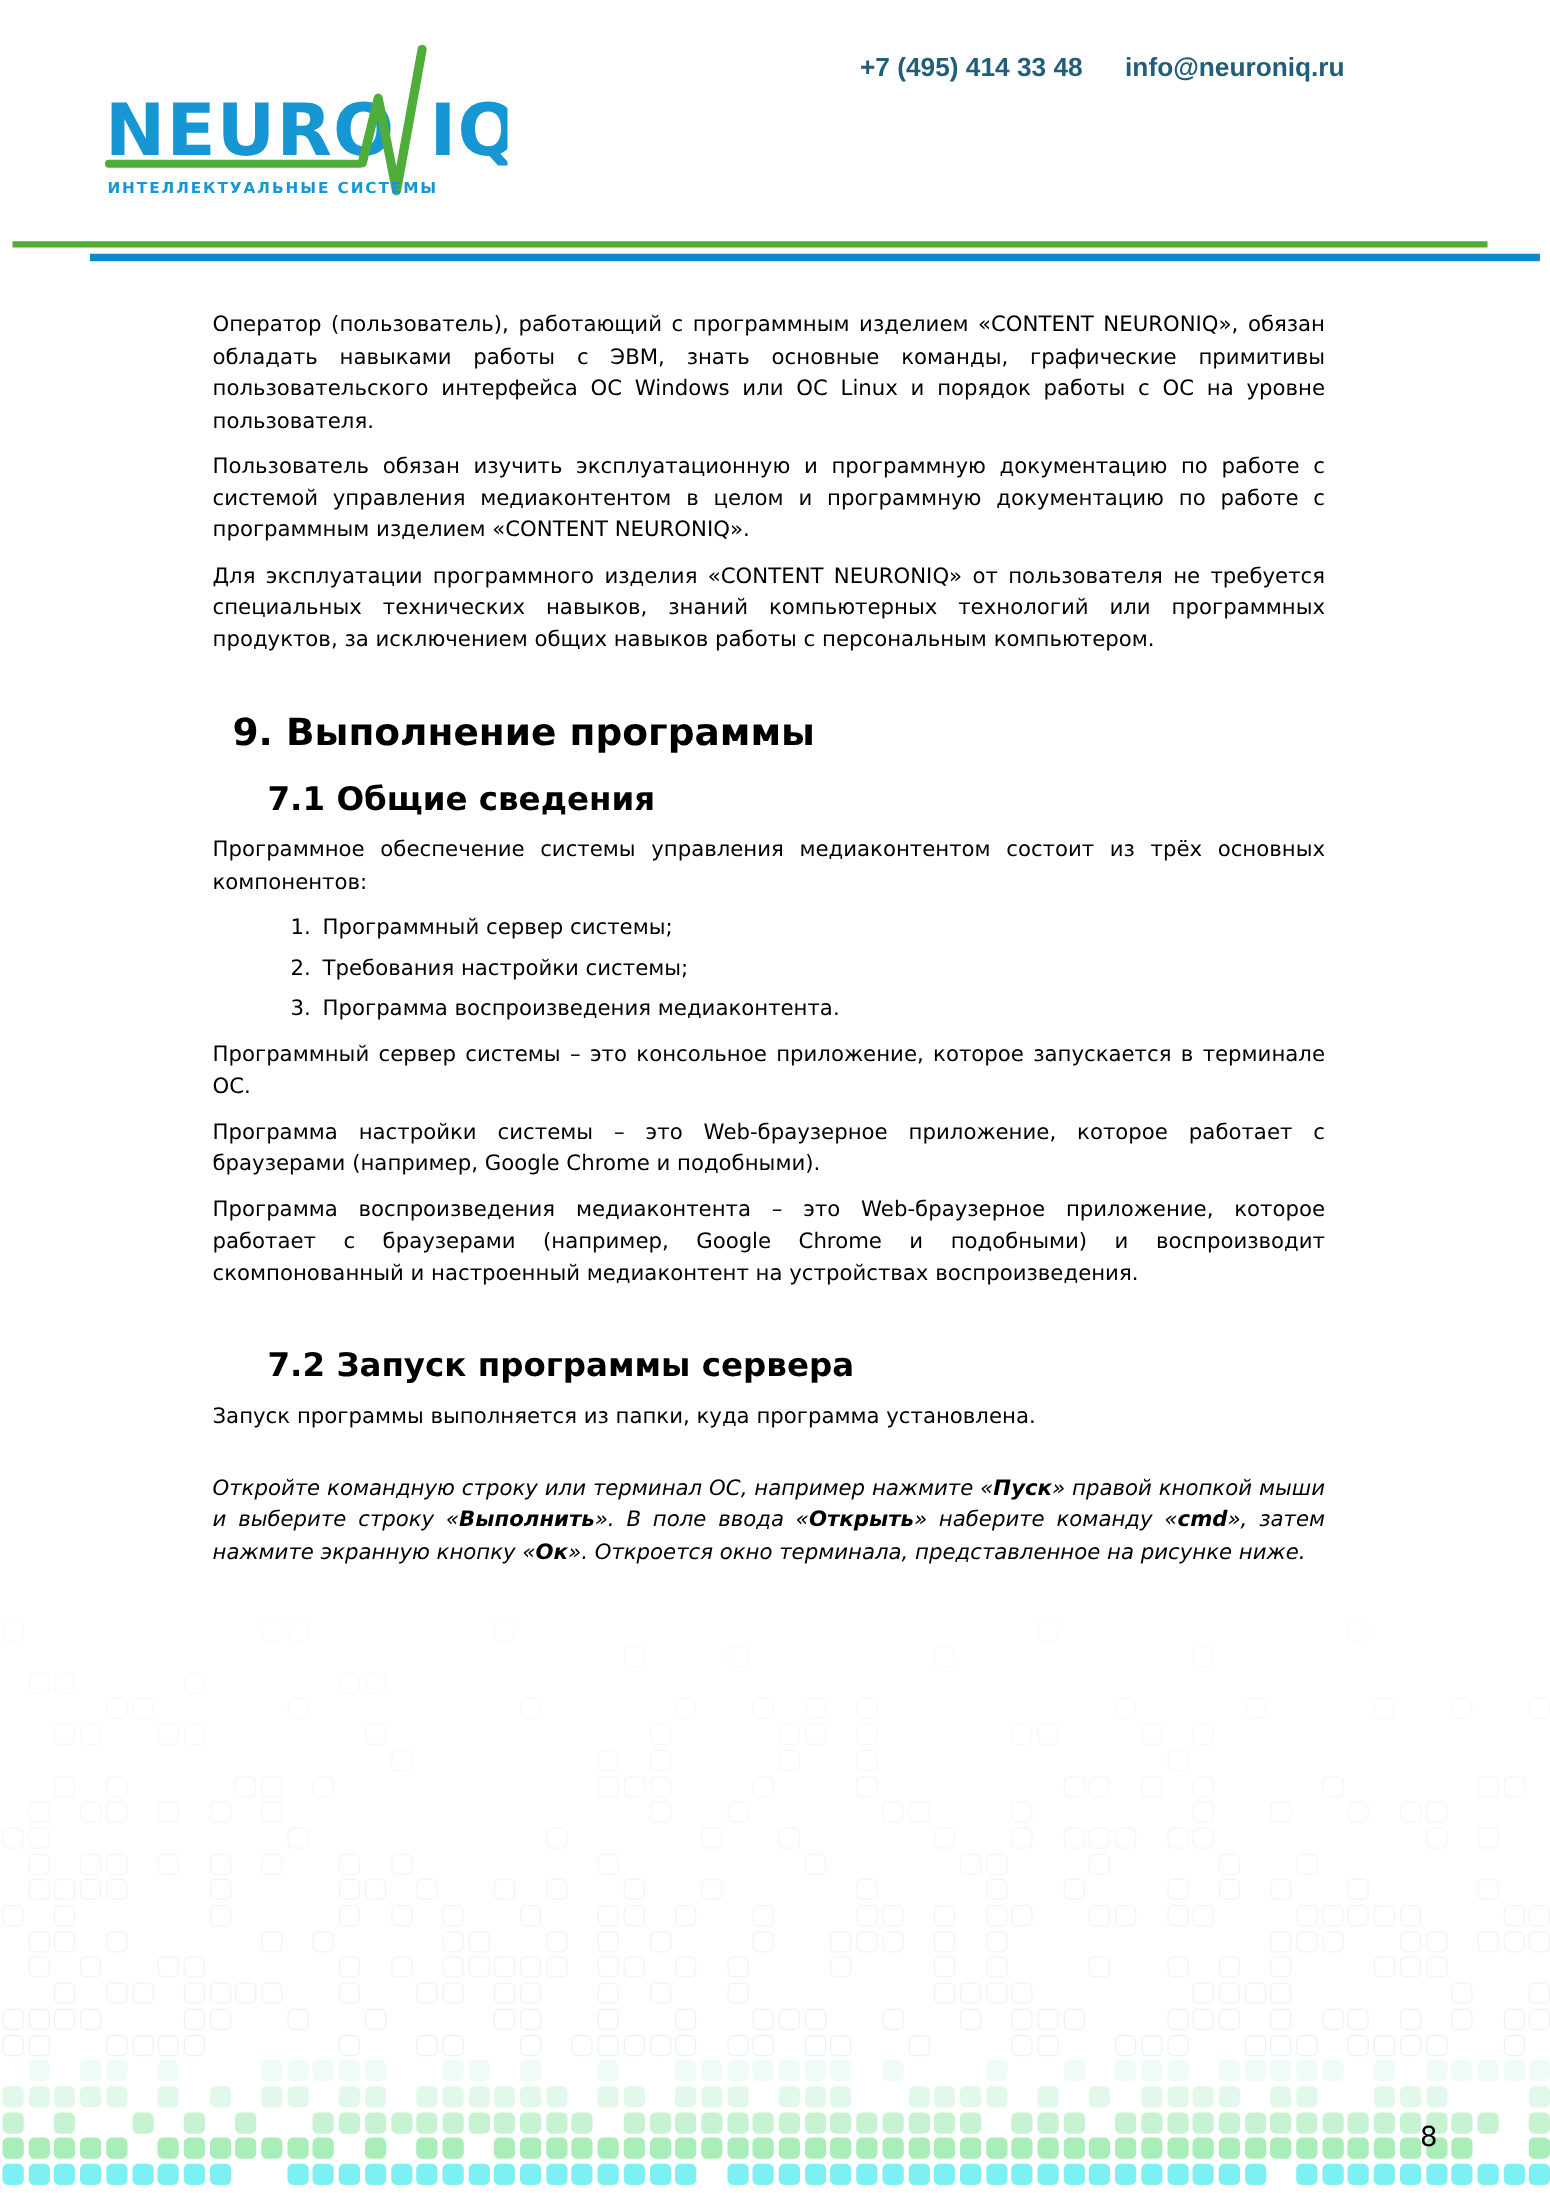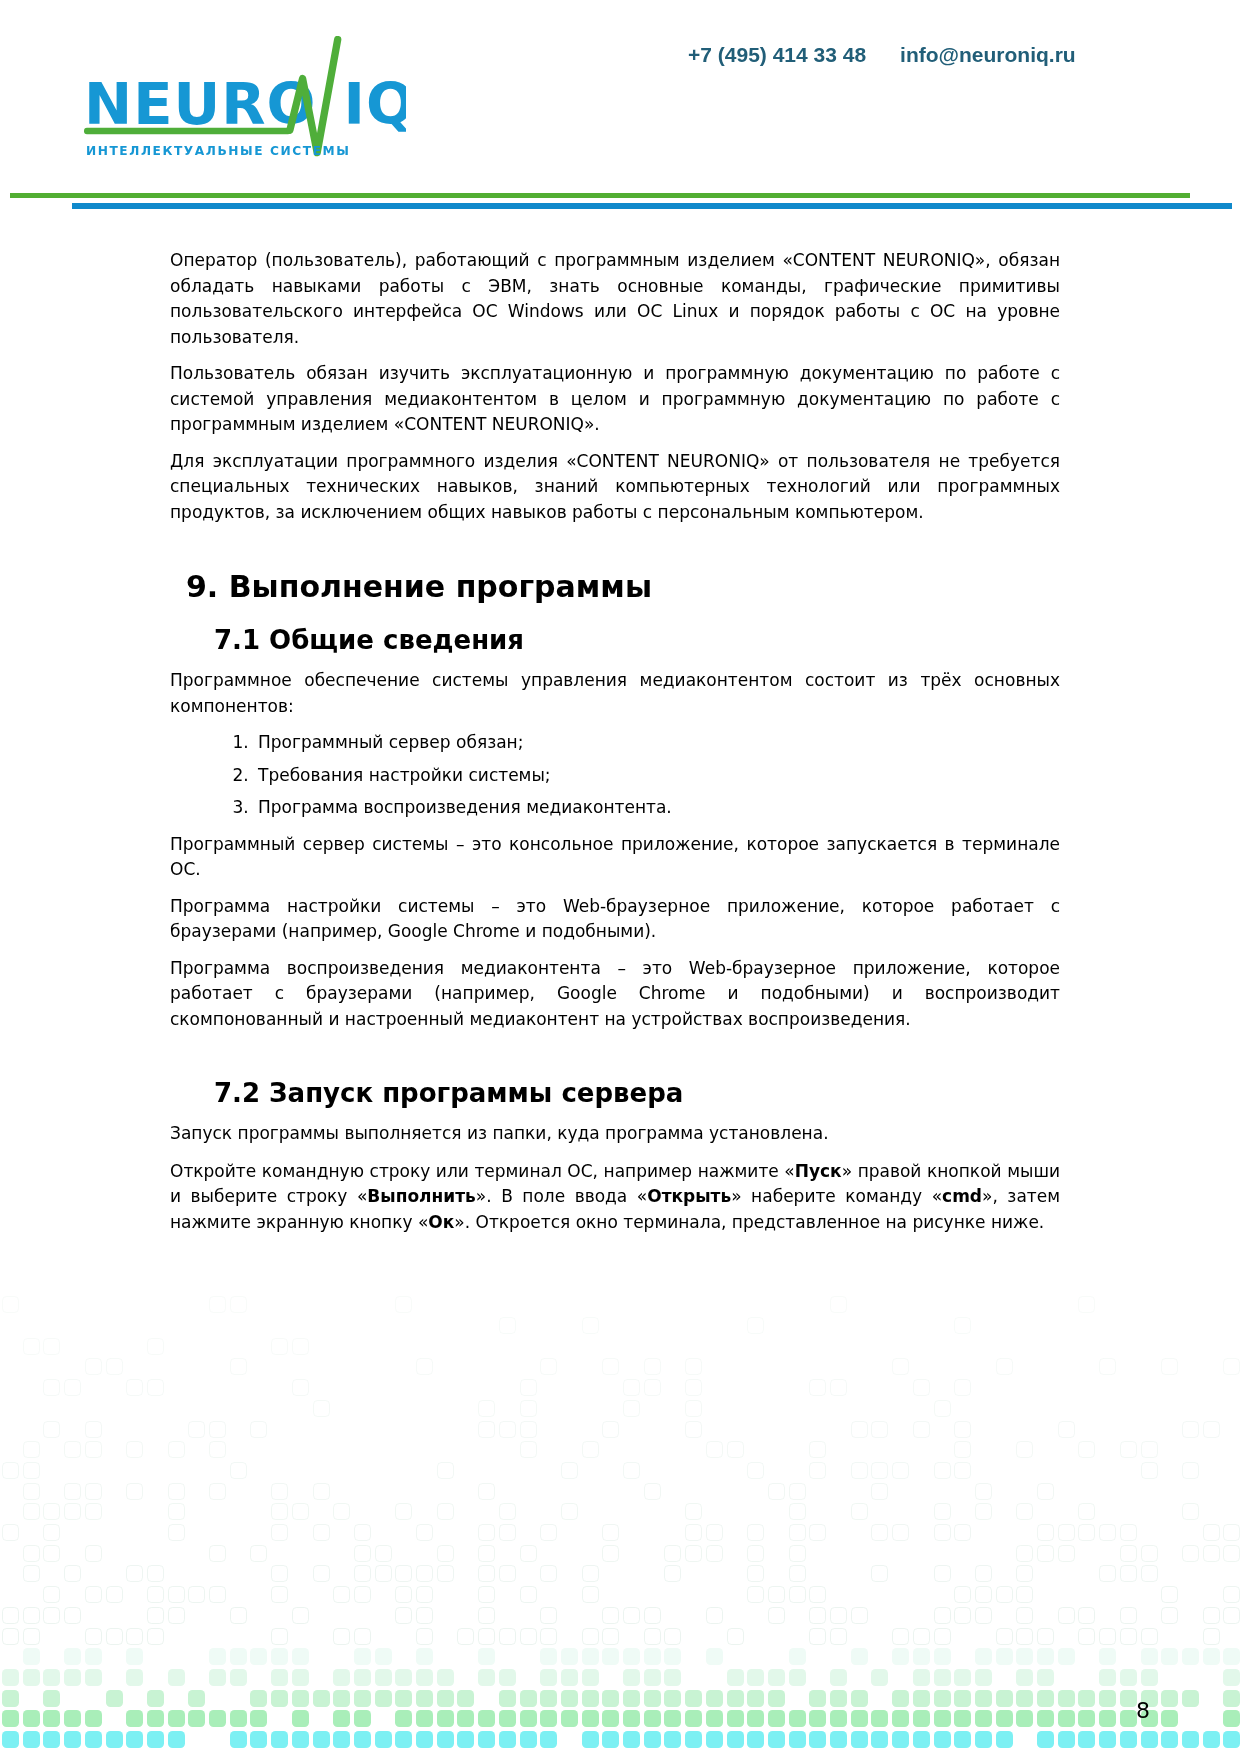--- a/index.html
+++ b/index.html
@@ -26,21 +26,21 @@
   
   .page-content{position:absolute; left:170px; top:248px; width:890px; z-index:1; color:#000;}
   .page-content p{margin:0 0 11px; font-size:17px; line-height:25.5px; text-align:justify;}
   h1,h2{font-family:"DejaVu Sans",sans-serif; color:#000;}
   h2{font-size:26px; line-height:31px; margin:0 0 12px; padding-left:44px; font-weight:bold;}
   h1{font-size:30px; line-height:36px; margin:44px 0 20px; padding-left:16px; font-weight:bold;}
   h2.h-71{margin-top:18px;}
   h2.h-72{margin-top:46px;}
   ol.components{margin:8px 0 11px; padding-left:84px;}
   ol.components li{font-size:17px; line-height:25.5px; margin:7px 0; padding-left:4px;}
-  p.gap-before{margin-top:12px;}
+  p.gap-before{margin-top:32px;font-style:italic;}
   .page-content b{font-weight:bold;}
 
   
   .mosaic{position:absolute; left:0; top:1284px; width:1240px; height:470px; z-index:0; pointer-events:none;}
   .mosaic .sq{position:absolute; width:17px; height:17px; border-radius:4.5px;}
   .page-number{position:absolute; left:1136px; top:1698px; z-index:2; font-size:22px; line-height:26px; color:#000;}
 </style>
 </head>
 <body>
 
@@ -68,21 +68,21 @@
 
     <p>Оператор (пользователь), работающий с программным изделием «CONTENT NEURONIQ», обязан обладать навыками работы с ЭВМ, знать основные команды, графические примитивы пользовательского интерфейса ОС Windows или ОС Linux и порядок работы с ОС на уровне пользователя.</p>
     <p>Пользователь обязан изучить эксплуатационную и программную документацию по работе с системой управления медиаконтентом в целом и программную документацию по работе с программным изделием «CONTENT NEURONIQ».</p>
     <p>Для эксплуатации программного изделия «CONTENT NEURONIQ» от пользователя не требуется специальных технических навыков, знаний компьютерных технологий или программных продуктов, за исключением общих навыков работы с персональным компьютером.</p>
 
     <h1>9. Выполнение программы</h1>
 
     <h2 class="h-71">7.1 Общие сведения</h2>
     <p>Программное обеспечение системы управления медиаконтентом состоит из трёх основных компонентов:</p>
     <ol class="components">
-      <li>Программный сервер обязан;</li>
+      <li>Программный сервер системы;</li>
       <li>Требования настройки системы;</li>
       <li>Программа воспроизведения медиаконтента.</li>
     </ol>
     <p>Программный сервер системы – это консольное приложение, которое запускается в терминале ОС.</p>
     <p>Программа настройки системы – это Web-браузерное приложение, которое работает с браузерами (например, Google Chrome и подобными).</p>
     <p>Программа воспроизведения медиаконтента – это Web-браузерное приложение, которое работает с браузерами (например, Google Chrome и подобными) и воспроизводит скомпонованный и настроенный медиаконтент на устройствах воспроизведения.</p>
 
     <h2 class="h-72">7.2 Запуск программы сервера</h2>
     <p>Запуск программы выполняется из папки, куда программа установлена.</p>
     <p class="gap-before"><span>Откройте командную строку или терминал ОС, например нажмите «</span><b>Пуск</b><span>» правой кнопкой мыши и выберите строку «</span><b>Выполнить</b><span>». В поле ввода «</span><b>Открыть</b><span>» наберите команду «</span><b>cmd</b><span>», затем нажмите экранную кнопку «</span><b>Ок</b><span>». Откроется окно терминала, представленное на рисунке ниже.</span></p>

